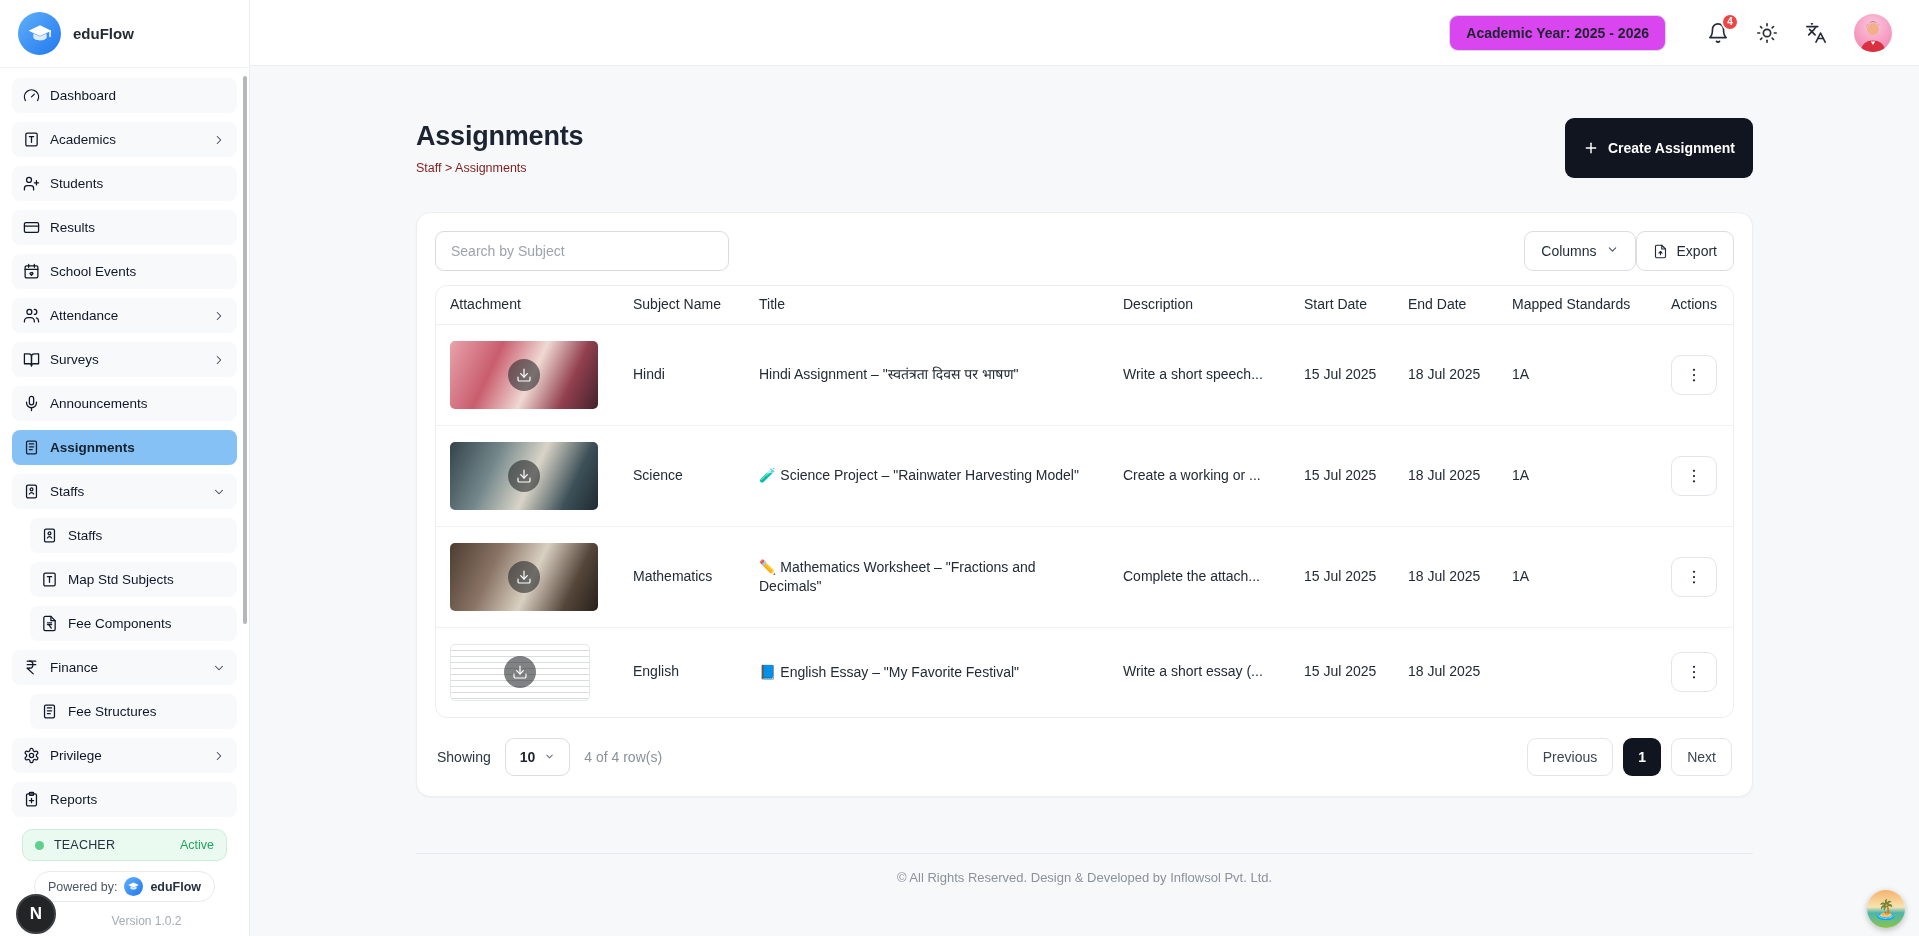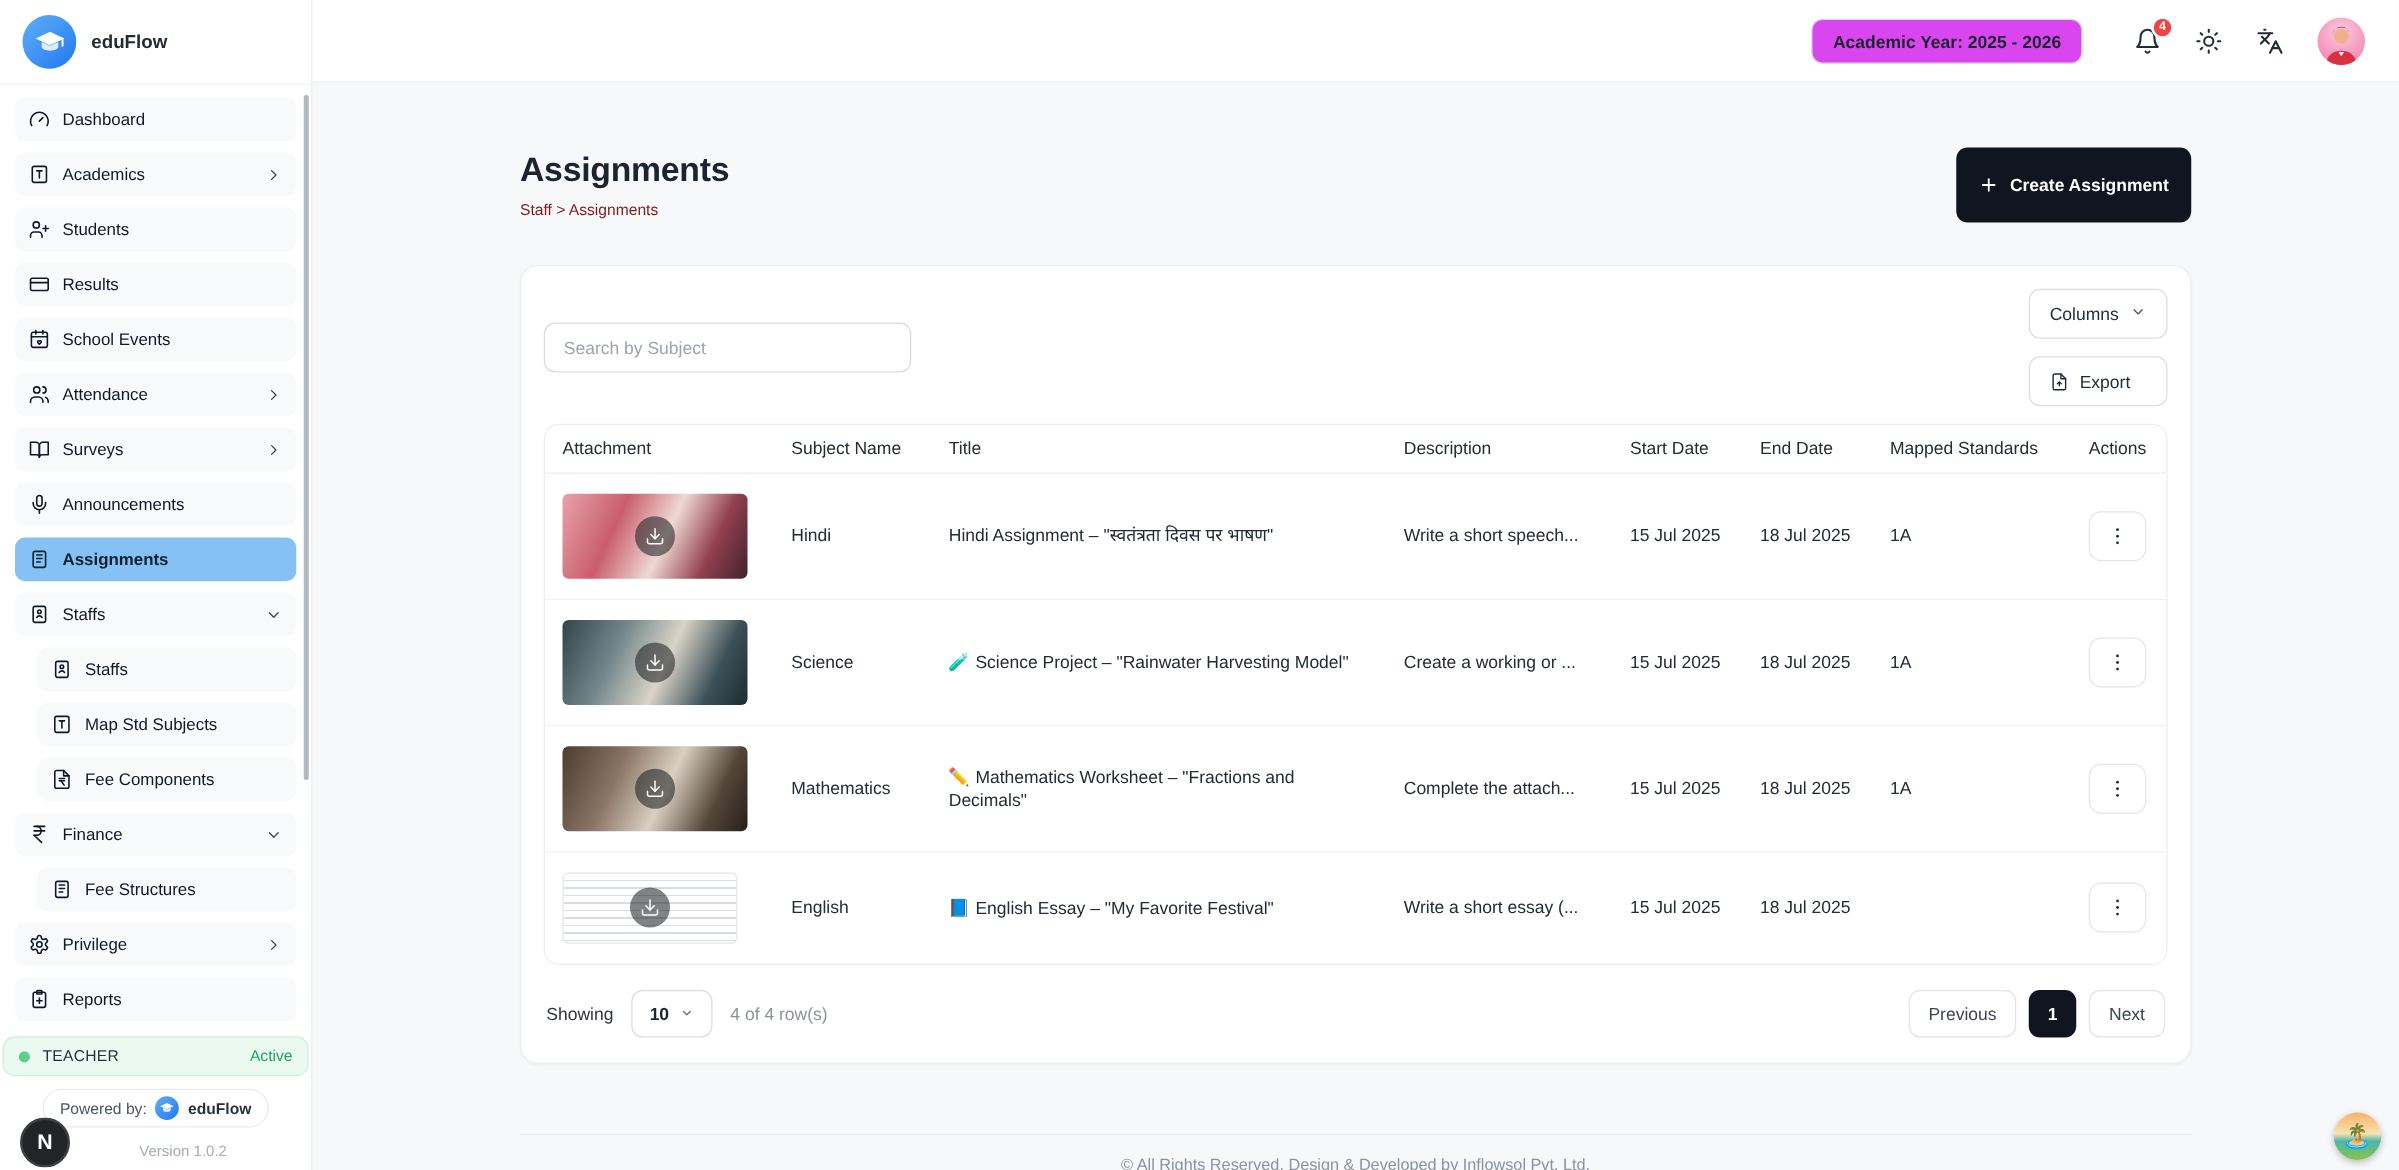--- a/index.html
+++ b/index.html
@@ -23,21 +23,21 @@
   .nav{flex:1;padding:10px 12px 0;}
   .nav-item{display:flex;align-items:center;gap:10px;height:35px;padding:0 11px;margin-bottom:9px;
             border-radius:8px;background:#f8f9fa;color:#0f172a;font-size:13.5px;cursor:pointer;}
   .nav-item.sub{margin-left:18px;}
   .nav-item.active{background:var(--accent);color:#14212f;font-weight:600;}
   .nico{display:flex;align-items:center;}
   .nico svg{width:17px;height:17px;}
   .nlabel{white-space:nowrap;}
   .chev{margin-left:auto;display:flex;color:#3c4553;}
   .chev svg{width:14px;height:14px;}
-  .role-badge{margin:2px 2px 0;display:flex;align-items:center;gap:10px;background:#eafaf0;
+  .role-badge{margin:2px 22px 0;display:flex;align-items:center;gap:10px;background:#eafaf0;
               border:1px solid #cdeeda;border-radius:10px;padding:8px 12px;font-size:12.5px;}
   .role-badge .dot{width:9px;height:9px;border-radius:50%;background:#5fd08a;flex-shrink:0;}
   .role-badge .role{color:#26313f;letter-spacing:.2px;}
   .role-badge .status{margin-left:auto;color:var(--success);}
   .powered{margin:10px auto 0;display:flex;align-items:center;gap:7px;border:1px solid #e8eaee;
            border-radius:999px;padding:5px 13px;font-size:12.5px;color:#4b5563;width:fit-content;background:#fff;}
   .mini-logo{width:19px;height:19px;border-radius:50%;background:linear-gradient(135deg,#5fb0fb,#2277ee);
              display:flex;align-items:center;justify-content:center;}
   .mini-logo svg{width:13px;height:13px;}
   .pbrand{font-weight:700;color:#26313f;}
@@ -67,21 +67,21 @@
               font-size:14px;font-weight:600;display:flex;align-items:center;gap:9px;cursor:pointer;
               font-family:inherit;}
   .btn-create svg{width:16px;height:16px;}
 
   .card{margin-top:34px;background:#fff;border:1px solid #eceef1;border-radius:14px;padding:18px;
         box-shadow:0 1px 2px rgba(16,24,40,.04);}
   .toolbar{display:flex;justify-content:space-between;align-items:center;}
   .search{width:294px;height:40px;border:1px solid #d8dce1;border-radius:9px;padding:0 15px;
           font-size:14px;color:#1f2937;font-family:inherit;outline:none;background:#fff;}
   .search::placeholder{color:#9ca3af;}
-  .tb-right{display:flex;gap:14px;flex-direction:column;}
+  .tb-right{display:flex;}
   .btn-outline{display:flex;align-items:center;gap:9px;border:1px solid #dadee3;background:#fff;
                border-radius:9px;padding:0 16px;height:40px;font-size:14px;color:#1f2937;cursor:pointer;
                font-family:inherit;}
   .btn-outline svg{width:15px;height:15px;}
   .btn-outline .cdn svg{width:13px;height:13px;color:#4b5563;}
 
   .table-box{margin-top:14px;border:1px solid #edeef1;border-radius:12px;overflow:hidden;}
   .trow{display:grid;grid-template-columns:183px 126px 1fr 181px 104px 104px 159px 76px;align-items:center;}
   .trow.head{color:#7a828d;font-size:13.5px;border-bottom:1px solid #edeef1;}
   .trow.head .cell{padding:10px 14px;}

